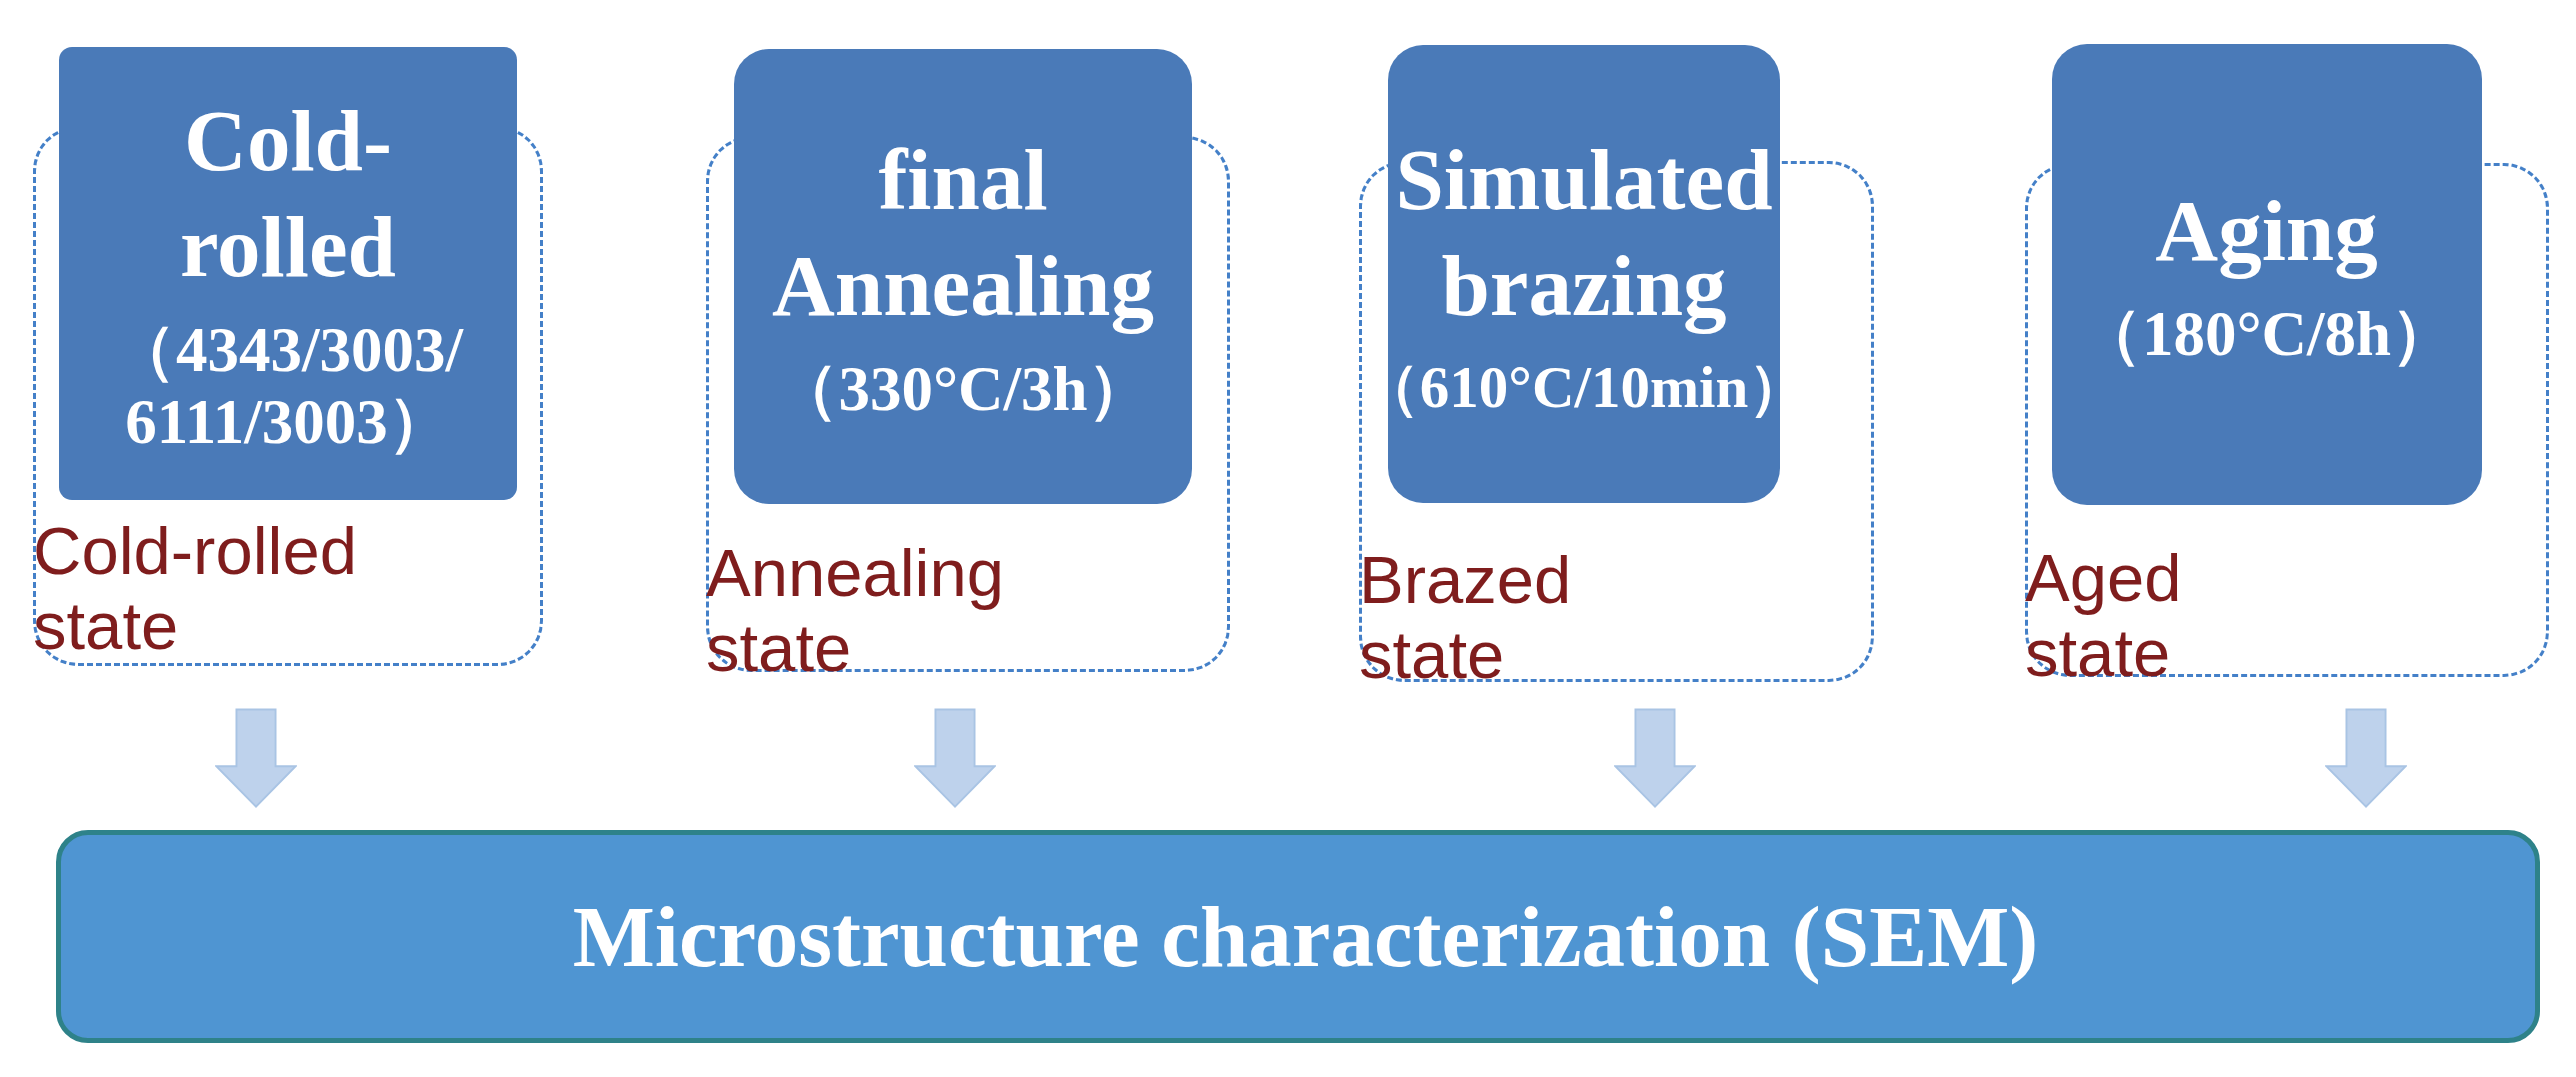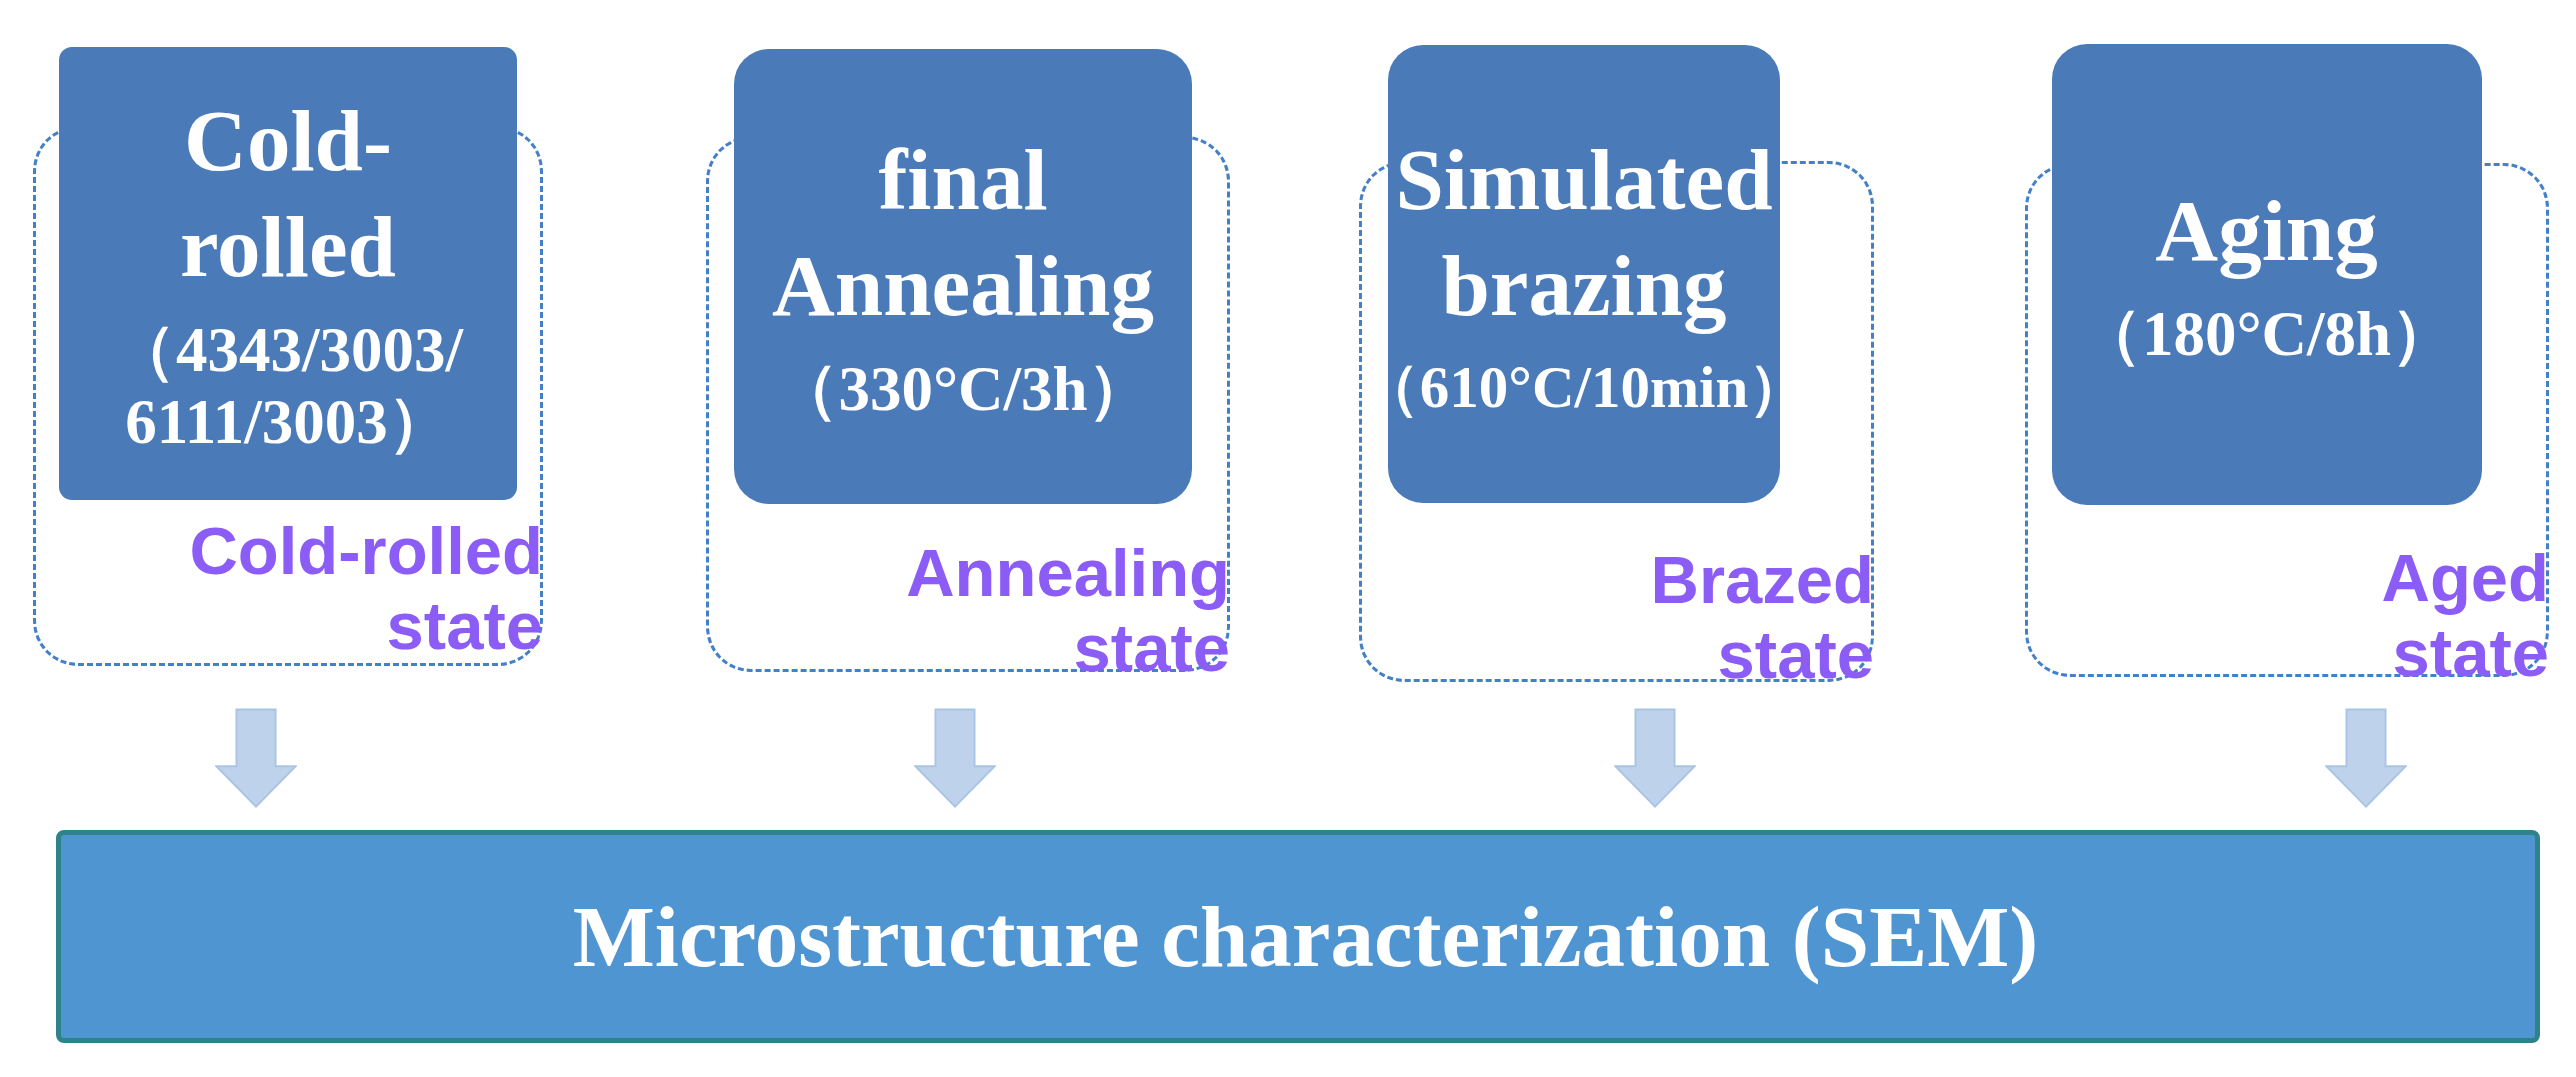--- a/index.html
+++ b/index.html
@@ -26,35 +26,35 @@
     align-items:center;justify-content:center;
     text-align:center;
     font-weight:bold;
   }
   .title-line{font-size:87px;line-height:1.22;white-space:nowrap;}
   .detail-block{margin-top:15px;}
   .detail-line{font-size:63px;line-height:1.14;white-space:nowrap;}
   .detail-small .detail-line{font-size:59px;}
   .state-label{
     position:absolute;left:0;right:0;
-    text-align:right;
+    text-align:left;
     font-family:"Liberation Sans","DejaVu Sans",sans-serif;
-    font-weight:bold;
-    color:#8b5cf6;
+    font-weight:normal;
+    color:#7f1d1d;
     font-size:67px;line-height:1.12;
   }
   .state-line{white-space:nowrap;}
   .down-arrow{position:absolute;width:82px;height:100px;}
   .down-arrow polygon{stroke:#a9c4e4;stroke-width:3;}
   .sem-bar{
     position:absolute;
     left:56px;top:830px;width:2484px;height:213px;
     background:#4f95d2;
     border:5.7px solid #2e8289;
-    border-radius:8px;
+    border-radius:32px;
     box-sizing:border-box;
     display:flex;align-items:center;justify-content:center;padding-left:15px;
   }
   .sem-label{
     color:#ffffff;font-weight:bold;font-size:87px;
     font-family:"Liberation Serif","DejaVu Serif",serif;
     white-space:nowrap;
   }
 </style>
 </head>

